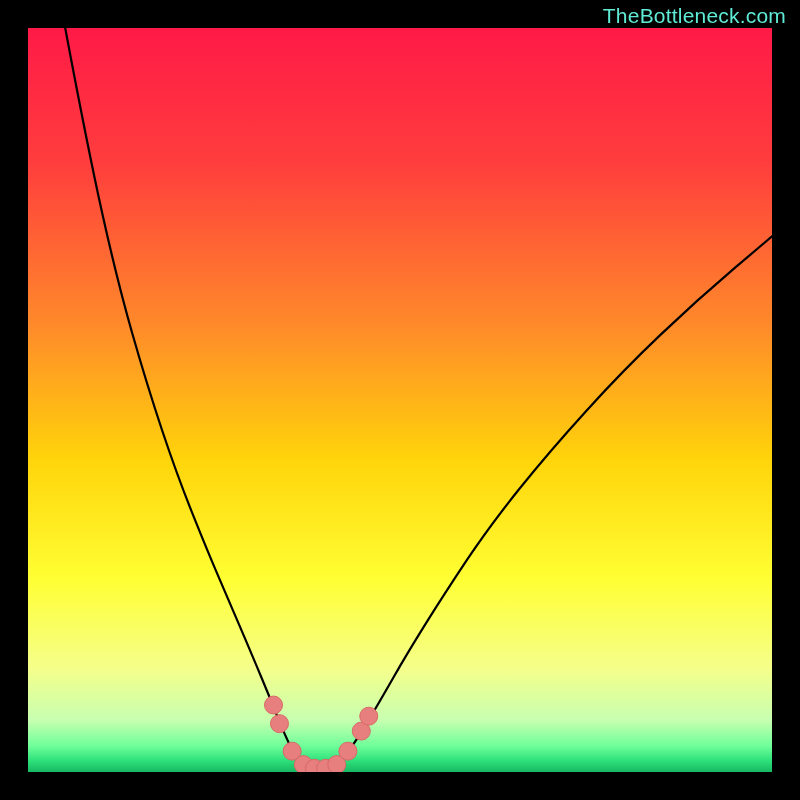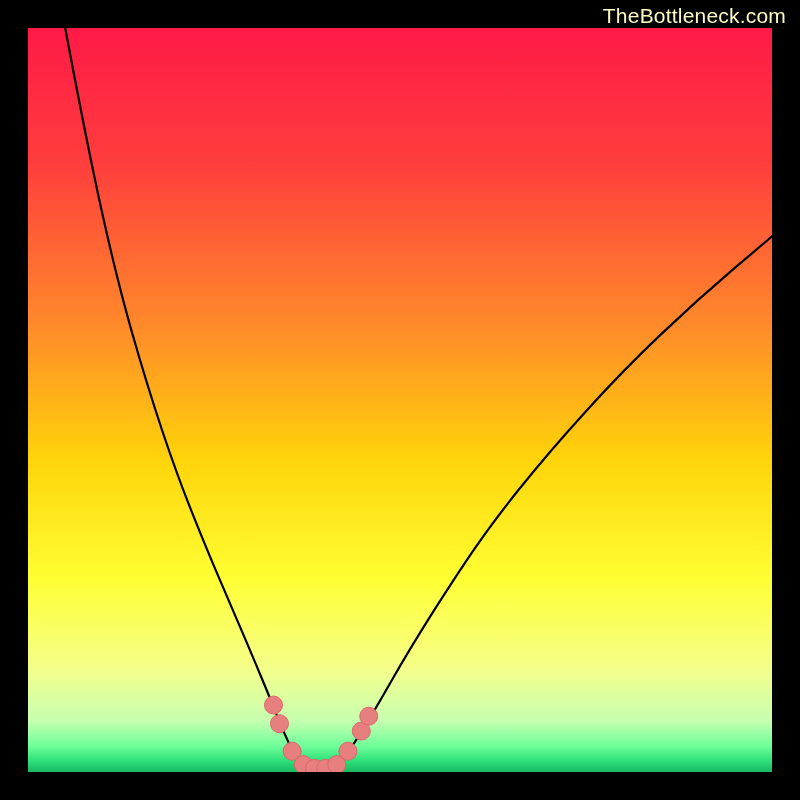--- a/index.html
+++ b/index.html
@@ -24,21 +24,21 @@
     top: 28px;
     left: 28px;
     width: 744px;
     height: 744px;
     overflow: hidden;
   }
   .watermark {
     position: absolute;
     top: 4px;
     right: 14px;
-    color: #fef9c3;
+    color: #5eead4;
     font-size: 21px;
     font-weight: 500;
     letter-spacing: 0.2px;
     font-family: Arial, Helvetica, sans-serif;
   }
   svg { display: block; }
 </style>
 </head>
 <body>
 

